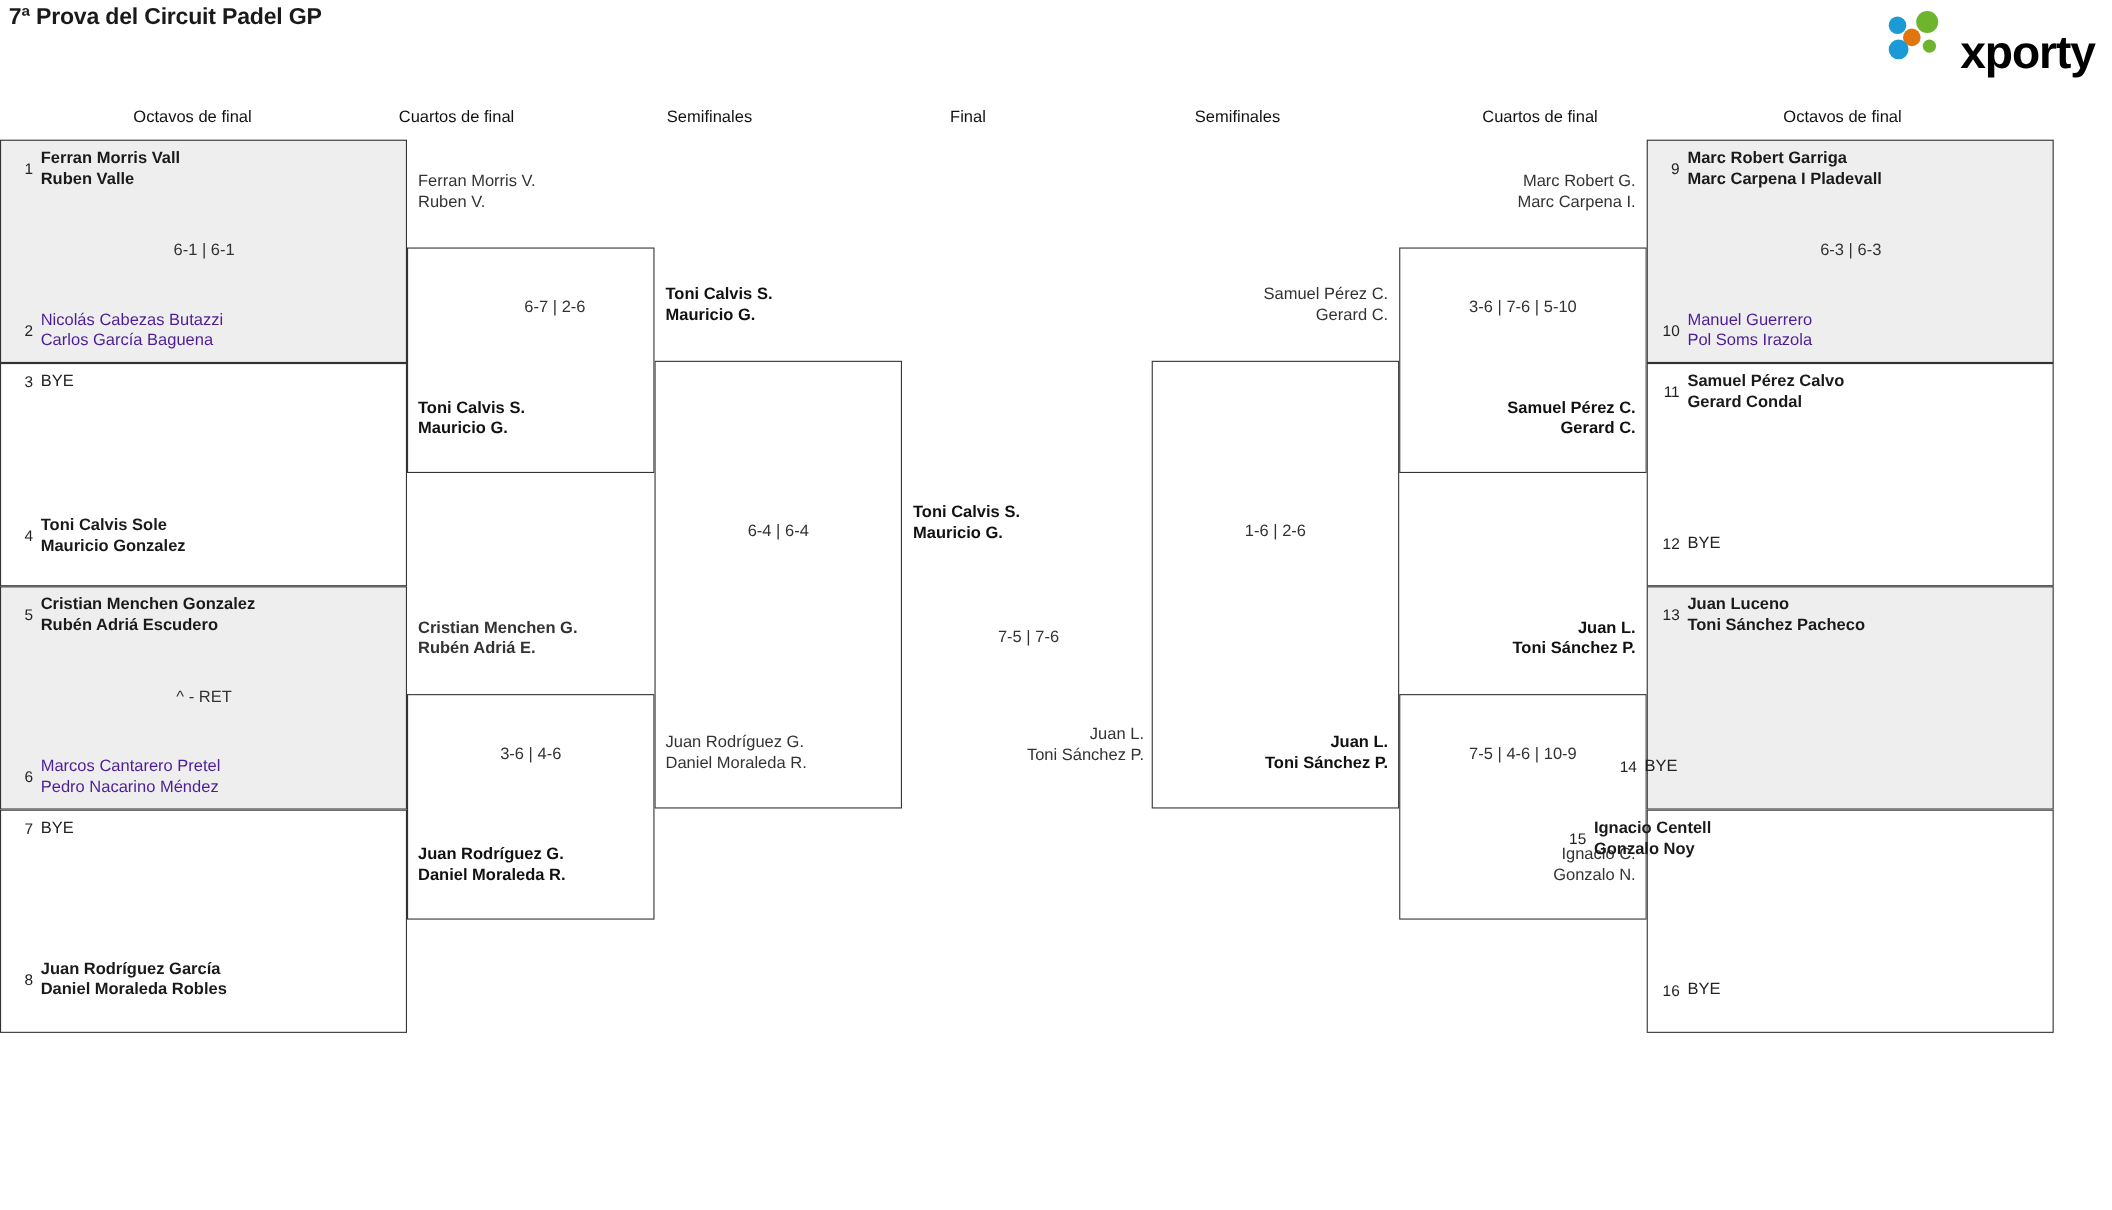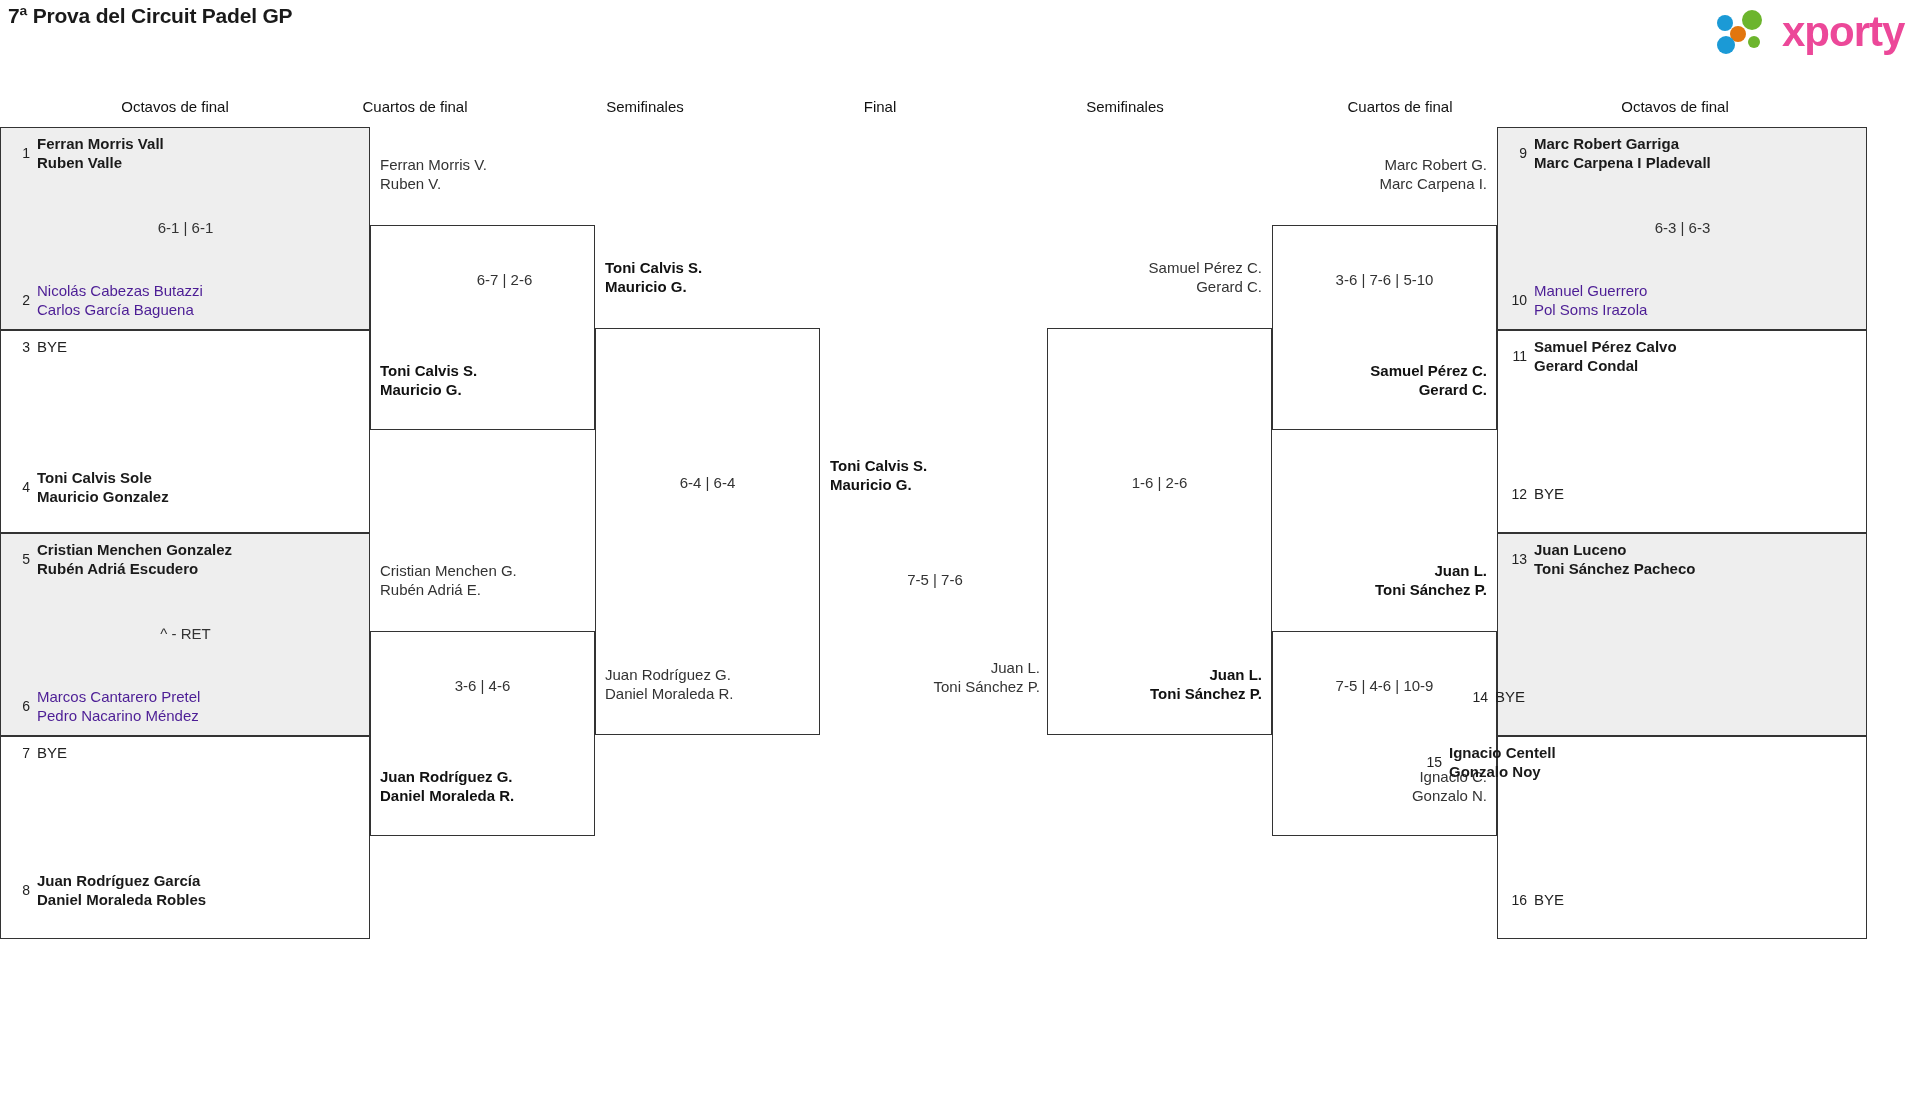--- a/index.html
+++ b/index.html
@@ -11,22 +11,22 @@
     overflow: hidden;
   }
   #root { position: relative; width: 1920px; height: 1100px; }
 
   
   .title-block { position: absolute; left: 8px; top: 2px; }
   .title-line { font-size: 21px; font-weight: bold; line-height: 28px; letter-spacing: -0.2px; }
 
   .logo { position: absolute; right: 14px; top: 6px; width: 190px; height: 52px; }
   .logo-dots { position: absolute; left: 0; top: 4px; width: 66px; height: 44px; }
-  .logo-word { position: absolute; left: 66px; top: 0px; font-size: 42px; font-weight: bold;
-               color: #ec4899; letter-spacing: -1px; line-height: 52px; }
+  .logo-word { position: absolute; left: 66px; top: 16px; font-size: 42px; font-weight: bold;
+               color: #000000; letter-spacing: -1px; line-height: 52px; }
 
   
   .round-head {
     position: absolute; top: 98px; font-size: 15px; color: #111; text-align: center;
     white-space: nowrap;
   }
 
   
   .bx { position: absolute; border: 1px solid #333; }
   .bx.shade { background: #eeeeee; }
@@ -148,21 +148,21 @@
     <span>Ferran Morris V.</span><br>
     <span>Ruben V.</span>
   </div>
   <div class="bx plain" style="left:370px; top:225px; width:225px; height:205px;"></div>
   <div class="score" style="left:370px; top:271px; width:269px;">6-7 | 2-6</div>
   <div class="plab win" style="left:380px; top:361px;">
     <span>Toni Calvis S.</span><br>
     <span>Mauricio G.</span>
   </div>
 
-  <div class="plab lose" style="left:380px; top:561px;">
+  <div class="plab lose" style="left:380px; top:561px;font-weight:bold;">
     <span>Cristian Menchen G.</span><br>
     <span>Rubén Adriá E.</span>
   </div>
   <div class="bx plain" style="left:370px; top:631px; width:225px; height:205px;"></div>
   <div class="score" style="left:370px; top:677px; width:225px;">3-6 | 4-6</div>
   <div class="plab win" style="left:380px; top:767px;">
     <span>Juan Rodríguez G.</span><br>
     <span>Daniel Moraleda R.</span>
   </div>
 

